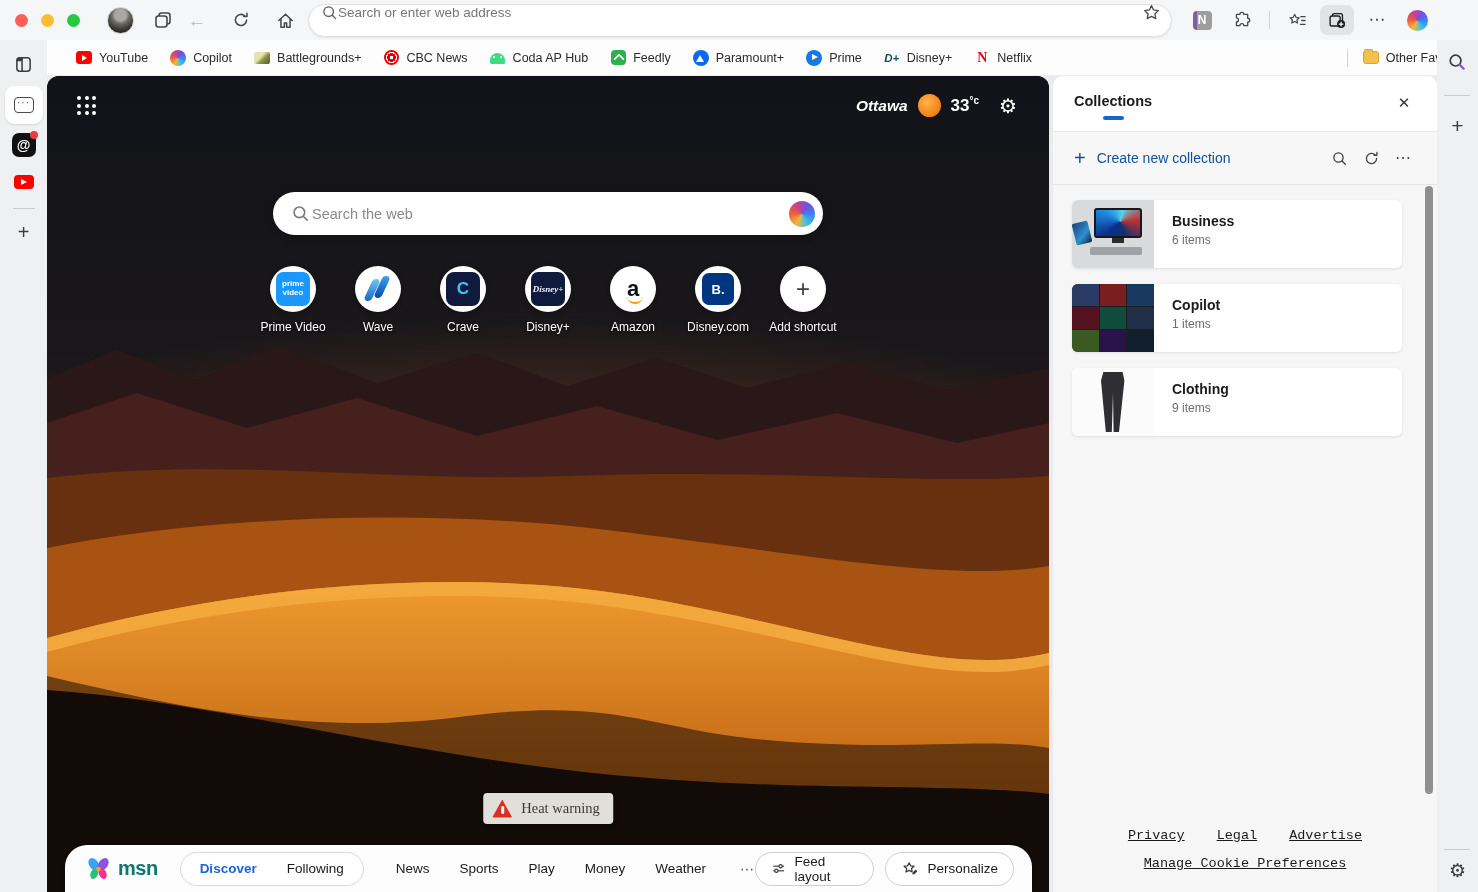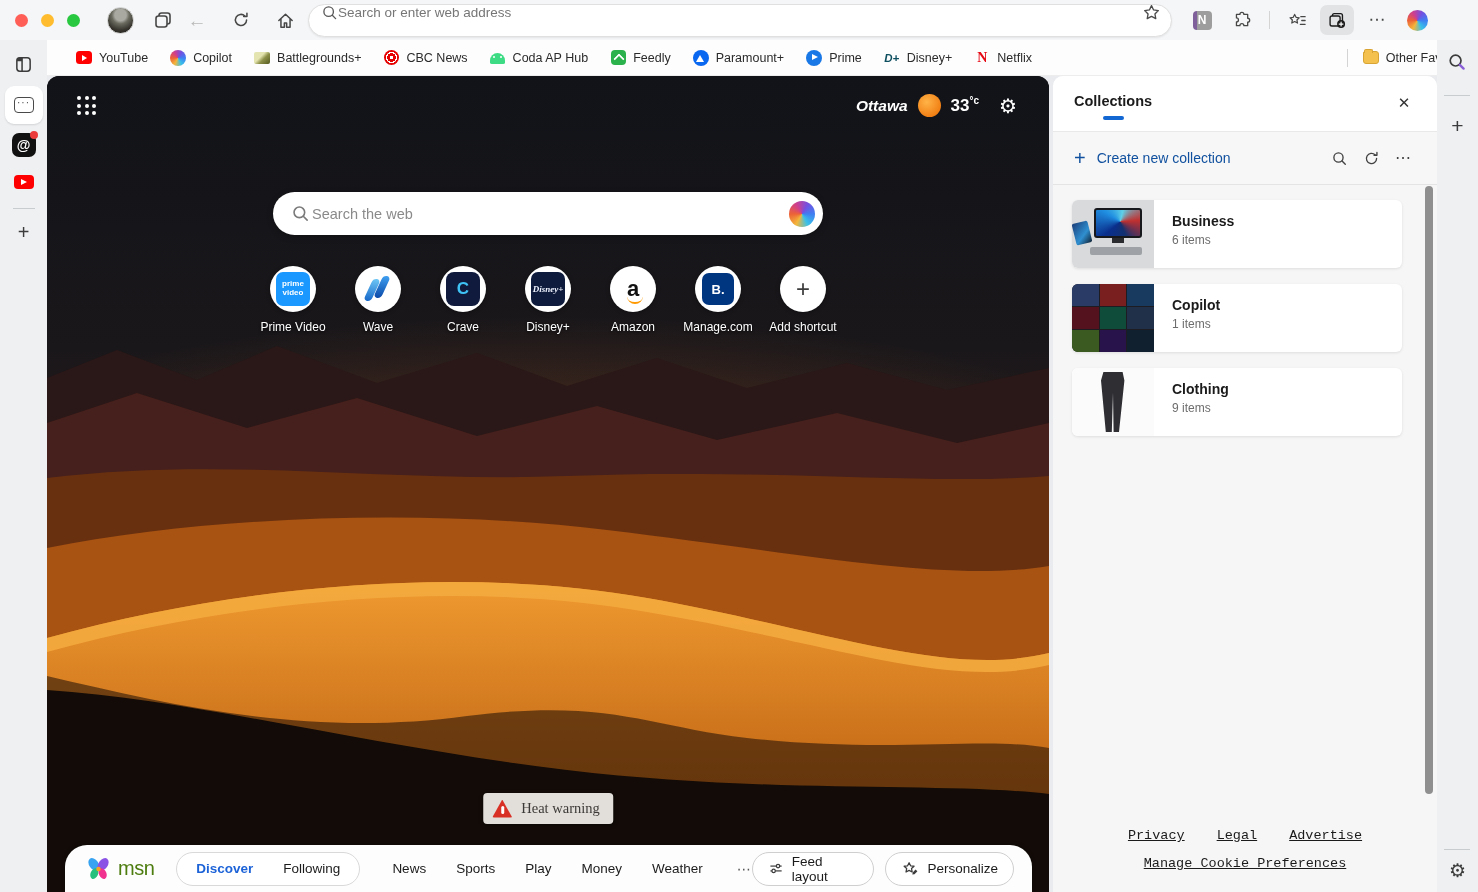--- a/index.html
+++ b/index.html
@@ -124,21 +124,21 @@
   .heat { position:absolute; left:50%; transform:translateX(-50%); top:717px; height:31px; background:rgba(233,229,224,.97);
           border-radius:4px; display:flex; align-items:center; gap:9px; padding:0 13px 0 9px; box-shadow:0 1px 4px rgba(0,0,0,.4); }
   .heat-tri { width:20px; height:18px; background:#d93025; clip-path:polygon(50% 0,100% 100%,0 100%); position:relative; border-radius:2px; }
   .heat-tri::after { content:""; position:absolute; left:9px; top:6px; width:2.5px; height:8px; background:#fff; border-radius:2px; }
   .heat-label { font-family:"Liberation Serif",serif; font-weight:400; font-size:14.5px; color:#3c3a38; }
 
   
   .msnbar { position:absolute; left:18px; right:17px; bottom:0; height:47px; background:#fdfdfd; border-radius:22px 22px 0 0;
             display:flex; align-items:center; padding:0 18px 0 20px; box-shadow:0 -1px 4px rgba(0,0,0,.18); }
   .msn-logo { display:flex; align-items:center; gap:6px; }
-  .msn-word { font-size:20px; font-weight:400; color:#4d7c0f; letter-spacing:-0.5px; }
+  .msn-word { font-size:20px; font-weight:700; color:#0f766e; letter-spacing:-0.5px; }
   .msn-tabs { display:flex; align-items:center; height:34px; border:1px solid #d9d9d9; border-radius:18px; margin-left:22px;
               padding:0 4px; background:#fff; }
   .msn-tab { padding:0 15px; font-size:13.5px; color:#1b1b1b; line-height:34px; }
   .msn-tab.active { color:#1d63d8; font-weight:700; }
   .msn-links { display:flex; align-items:center; gap:30px; margin-left:32px; font-size:13.5px; color:#1b1b1b; }
   .msn-more { margin-left:34px; color:#555; font-size:14px; letter-spacing:1px; }
   .msn-right { margin-left:auto; display:flex; gap:11px; }
   .pill-btn { height:34px; border:1px solid #cfcfcf; border-radius:17px; background:#fff; display:flex; align-items:center;
               gap:8px; padding:0 15px; font-size:13.5px; color:#1b1b1b; }
 
@@ -446,21 +446,21 @@
       <div class="sc">
         <div class="sc-circle">
             <span class="logo-amazon">a</span>
           </div>
         <div class="sc-label">Amazon</div>
       </div>
       <div class="sc">
         <div class="sc-circle">
             <span class="logo-booking">B.</span>
           </div>
-        <div class="sc-label">Manage.com</div>
+        <div class="sc-label">Disney.com</div>
       </div>
       <div class="sc">
         <div class="sc-circle">
             <span class="logo-addsc">+</span>
           </div>
         <div class="sc-label">Add shortcut</div>
       </div>
     </div>
 
     <div class="heat">

